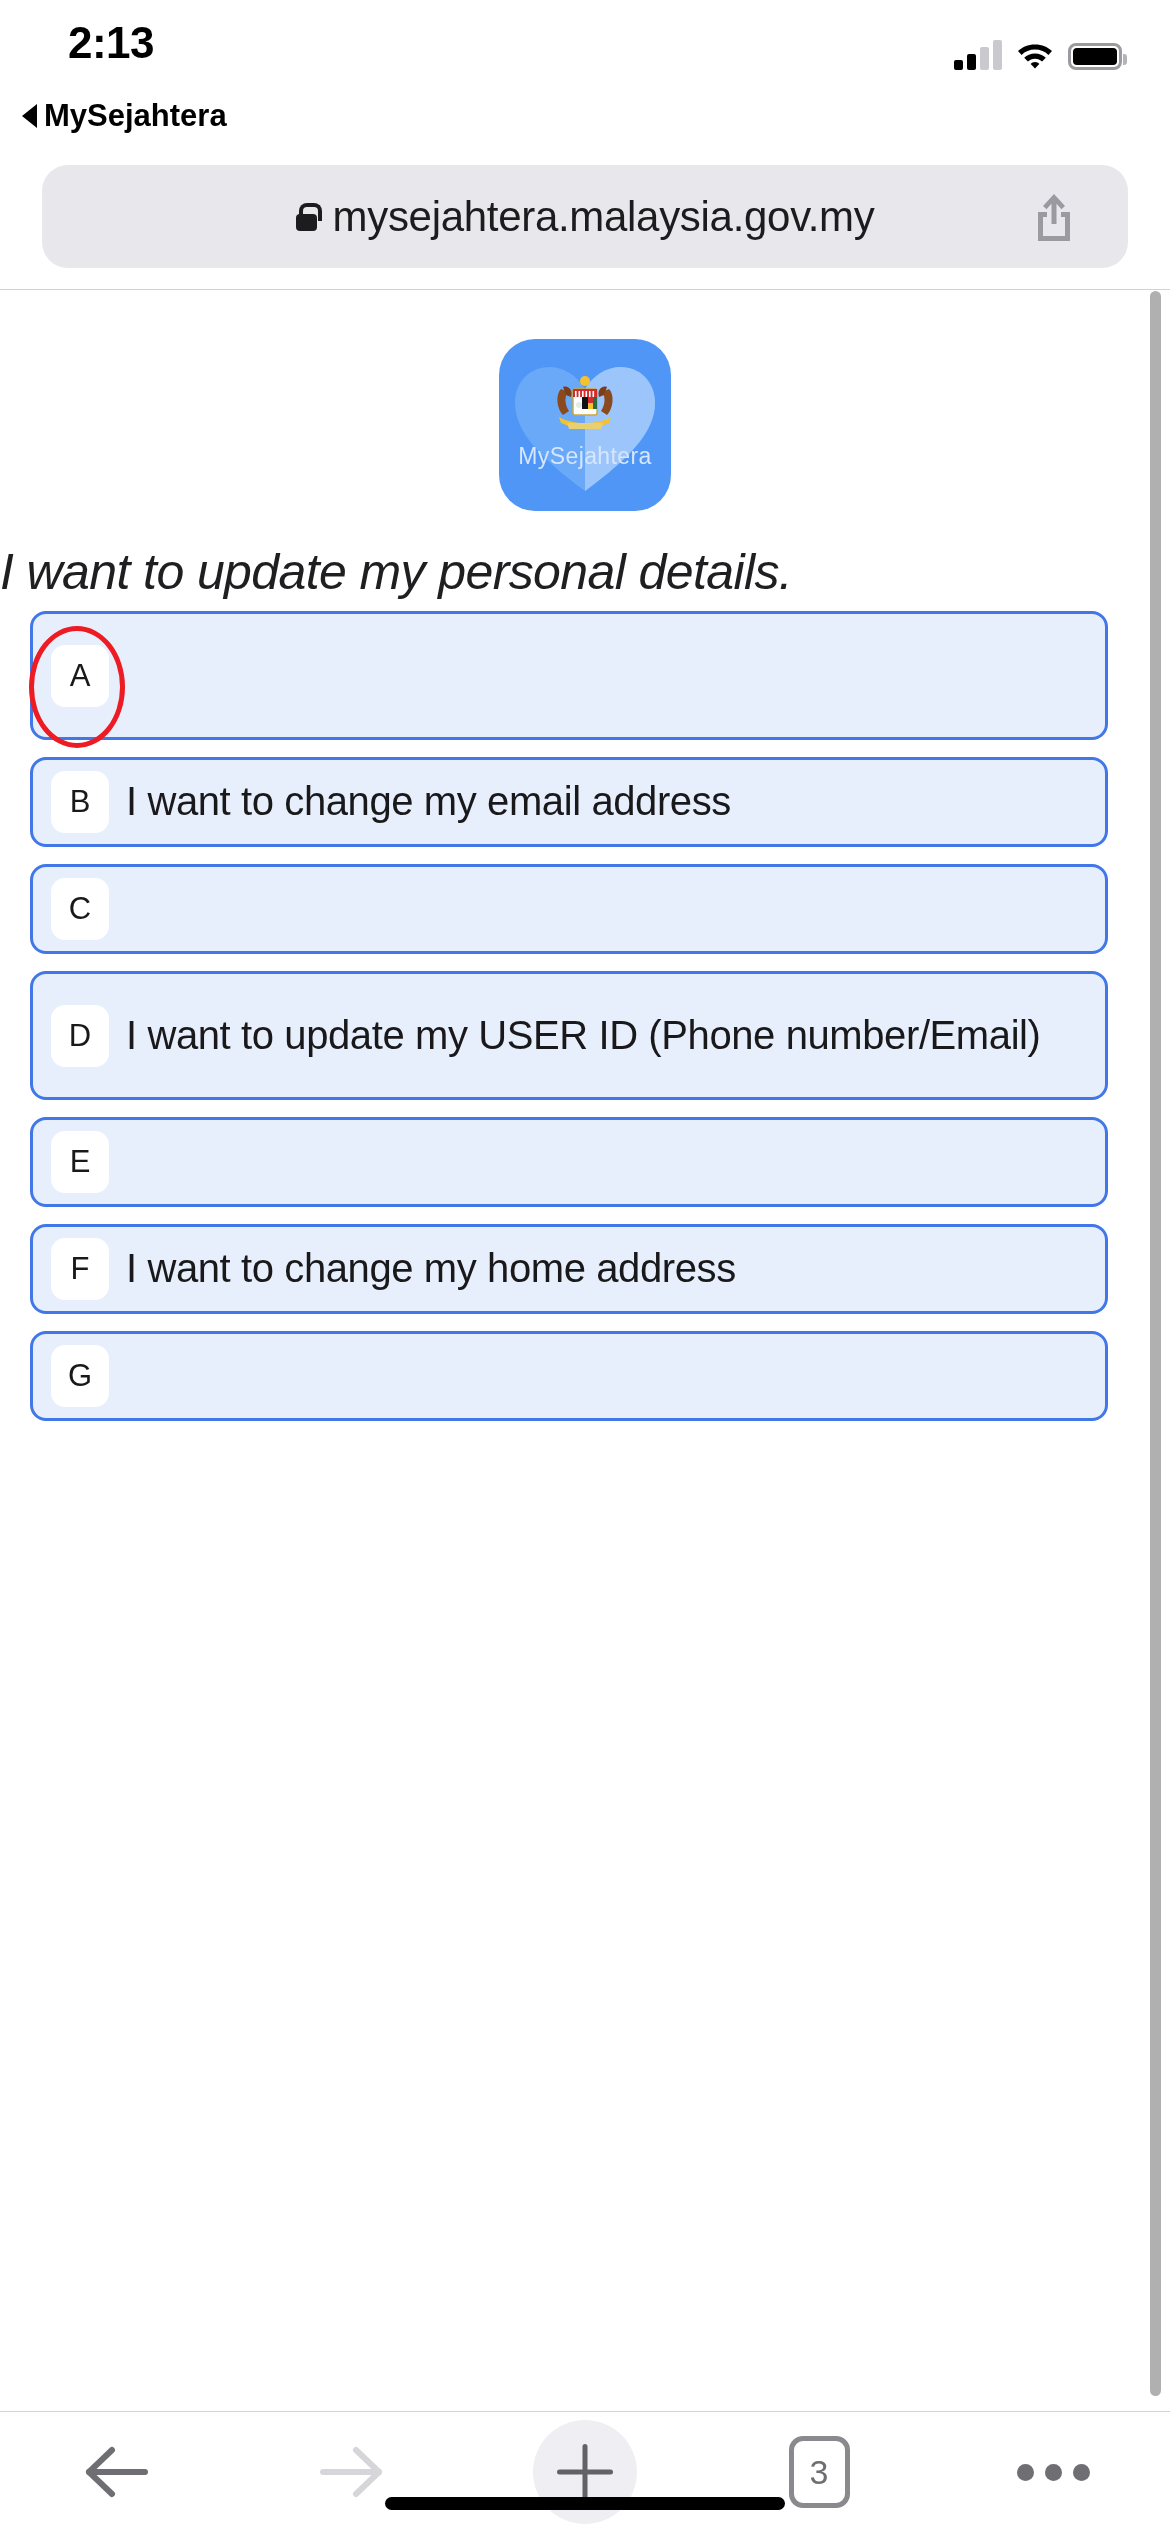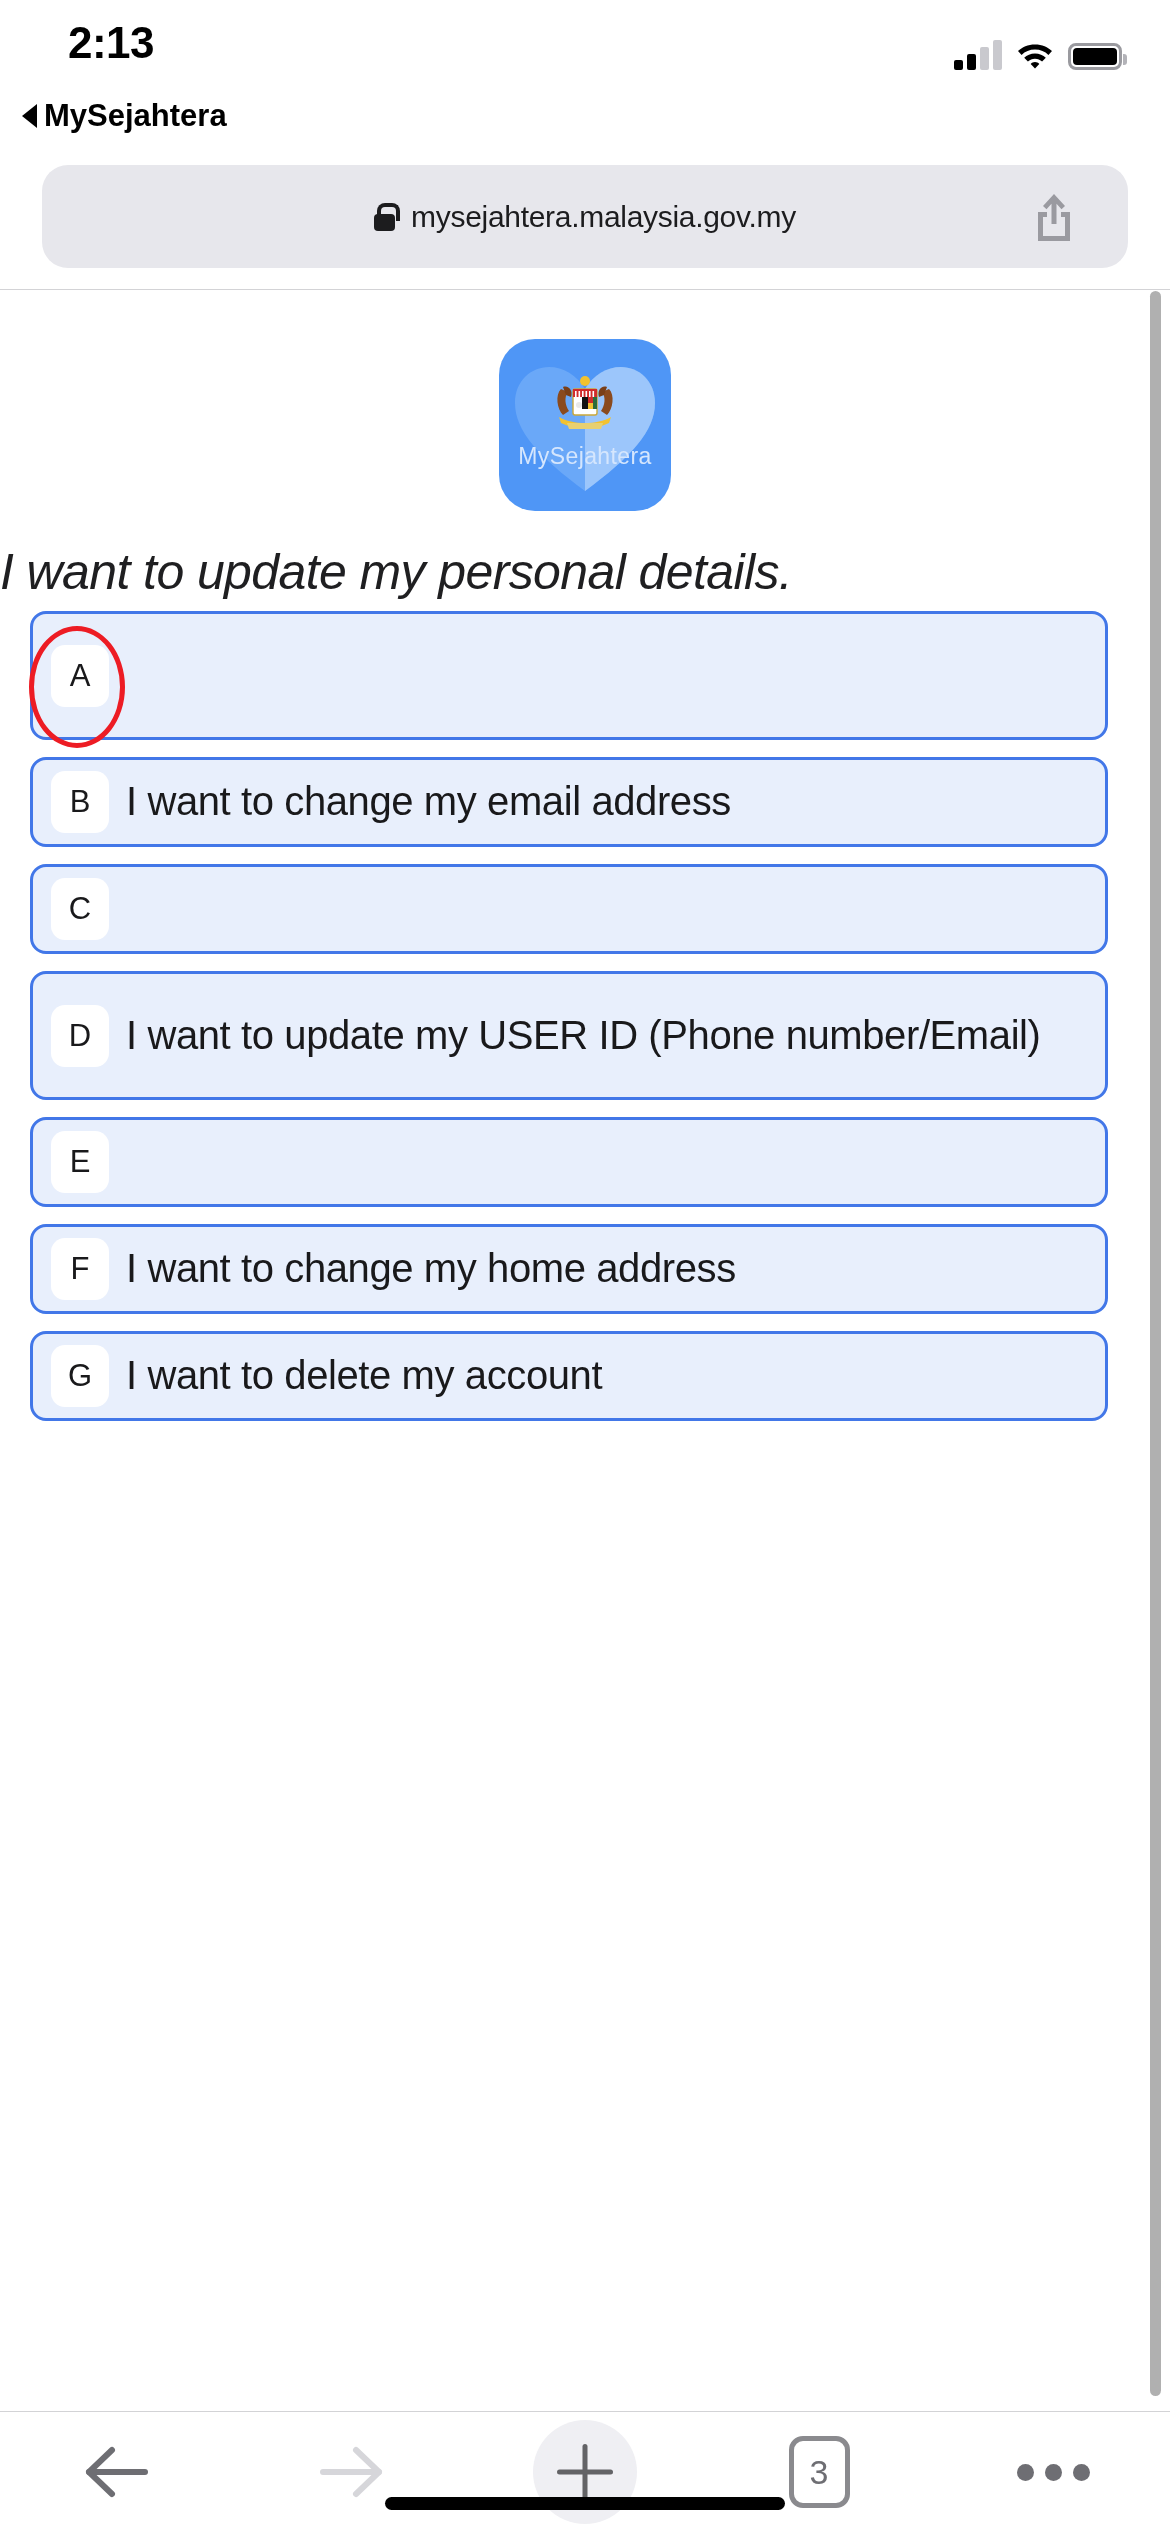--- a/index.html
+++ b/index.html
@@ -74,21 +74,21 @@
   }
   .lock::before {
     content:""; position:absolute; left:3px; top:0;
     width:15px; height:14px; border:4px solid #1c1c1e;
     border-bottom:none; border-radius:8px 8px 0 0;
   }
   .lock::after {
     content:""; position:absolute; left:0; bottom:0;
     width:21px; height:17px; background:#1c1c1e; border-radius:4px;
   }
-  .url-text { font-size:30px; color:#1c1c1e; letter-spacing:-0.3px; }
+  .url-text { font-size:42px; color:#1c1c1e; letter-spacing:-0.3px; }
   .share-icon {
     position:absolute; right:52px; top:50%; transform:translateY(-50%);
     width:44px; height:52px;
   }
 
   
   .content {
     position:absolute; left:0; top:291px; width:1170px; height:2120px;
     background:#fff; overflow:hidden;
   }
@@ -293,21 +293,20 @@
         <div class="badge">E</div>
       </div>
 
       <div class="opt h1">
         <div class="badge">F</div>
         <div class="opt-label">I want to change my home address</div>
       </div>
 
       <div class="opt h1">
         <div class="badge">G</div>
-        <div class="opt-label">I want to delete my account</div>
       </div>
 
     </div>
   </div>
 
   <div class="toolbar">
     <div class="tb-btn">
       <svg class="arrow" viewBox="0 0 70 56">
         <path d="M30 6 L7 28 L30 50" fill="none" stroke="#6e6e73" stroke-width="6" stroke-linecap="round" stroke-linejoin="round"></path>
         <path d="M7 28 L63 28" fill="none" stroke="#6e6e73" stroke-width="6" stroke-linecap="round"></path>

